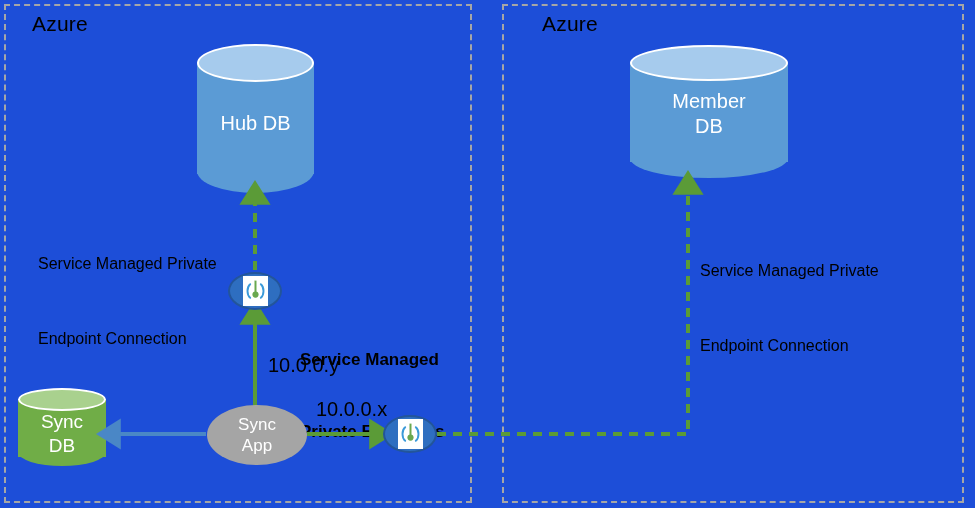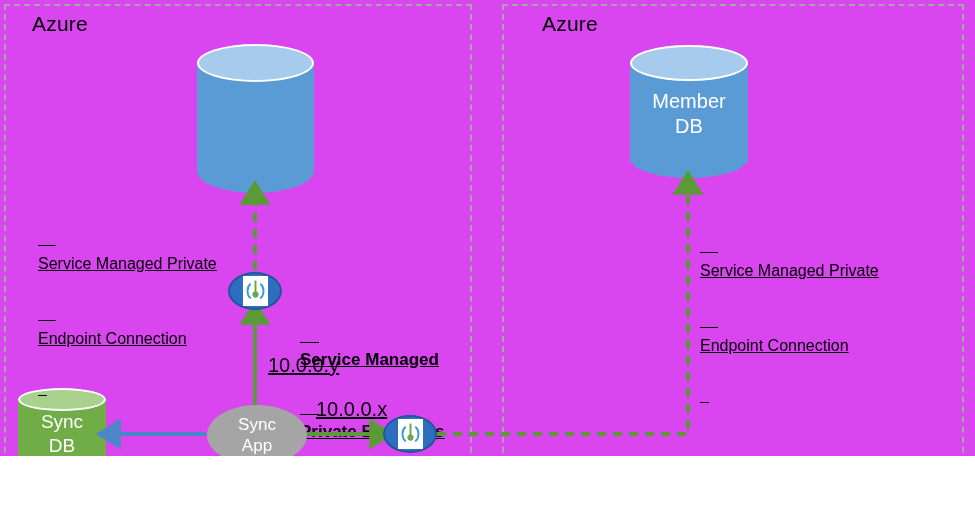--- a/index.html
+++ b/index.html
@@ -7,22 +7,22 @@
     margin: 0;
     padding: 0;
     background: #ffffff;
   }
   body {
     font-family: "Liberation Sans", sans-serif;
   }
   #canvas {
     position: relative;
     width: 975px;
-    height: 456px;
-    background: #d946ef;
+    height: 508px;
+    background: #1d4ed8;
     overflow: hidden;
   }
   .zone {
     position: absolute;
     border: 2px dashed #a6a6a6;
     box-sizing: border-box;
     background: transparent;
   }
   #zone-left  { left: 4px;   top: 4px; width: 468px; height: 499px; }
   #zone-right { left: 502px; top: 4px; width: 462px; height: 499px; }
@@ -75,21 +75,21 @@
   }
 
   
   #hub-db { left: 197px; top: 44px; width: 117px; height: 147px; }
   #hub-db .cyl-body   { top: 18px; height: 112px; background: #5b9bd5; }
   #hub-db .cyl-bottom { top: 105px; height: 44px; background: #5b9bd5; }
   #hub-db .cyl-top    { height: 38px; background: #a6cbed; border: 2px solid #ffffff; box-sizing: border-box; }
   #hub-db .cyl-text   { top: 67px; }
 
   
-  #member-db { left: 630px; top: 45px; width: 118px; height: 133px; }
+  #member-db { left: 630px; top: 45px; width: 118px; height: 133px; padding-left: 40px; }
   #member-db .cyl-body   { top: 17px; height: 100px; background: #5b9bd5; }
   #member-db .cyl-bottom { top: 93px; height: 40px; background: #5b9bd5; }
   #member-db .cyl-top    { height: 36px; background: #a6cbed; border: 2px solid #ffffff; box-sizing: border-box; }
   #member-db .cyl-text   { top: 44px; }
 
   
   #sync-db { left: 18px; top: 388px; width: 88px; height: 80px; }
   #sync-db .cyl-body   { top: 11px; height: 58px; background: #70ad47; }
   #sync-db .cyl-bottom { top: 50px; height: 28px; background: #70ad47; }
   #sync-db .cyl-top    { height: 23px; background: #a9d18e; border: 2px solid #ffffff; box-sizing: border-box; }
@@ -152,21 +152,20 @@
     pointer-events: none;
     z-index: 3;
   }
 
   
   .anno {
     position: absolute;
     font-family: "Liberation Sans", sans-serif;
     color: #000000;
     white-space: pre;
-    text-decoration: underline;
   }
   #anno-hub-conn {
     left: 38px;
     top: 201px;
     font-size: 16px;
     line-height: 25px;
   }
   #anno-member-conn {
     left: 700px;
     top: 208px;
@@ -226,20 +225,21 @@
     <line x1="307" y1="434" x2="378" y2="434" stroke="#5b9b37" stroke-width="4" marker-end="url(#arrow-green)"></line>
 
      Member DB (dashed green, right then up) --&gt;
     <path d="M437,434 L688,434 L688,186" fill="none" stroke="#5b9b37" stroke-width="4" stroke-dasharray="9 7" marker-end="url(#arrow-green)"></path>
   </svg>
 
   <div class="cylinder" id="hub-db">
     <div class="cyl-bottom"></div>
     <div class="cyl-body"></div>
     <div class="cyl-top"></div>
+    <div class="cyl-text">Hub DB</div>
   </div>
 
   <div class="cylinder" id="member-db">
     <div class="cyl-bottom"></div>
     <div class="cyl-body"></div>
     <div class="cyl-top"></div>
     <div class="cyl-text">
       <div>Member</div>
       <div>DB</div>
     </div>

